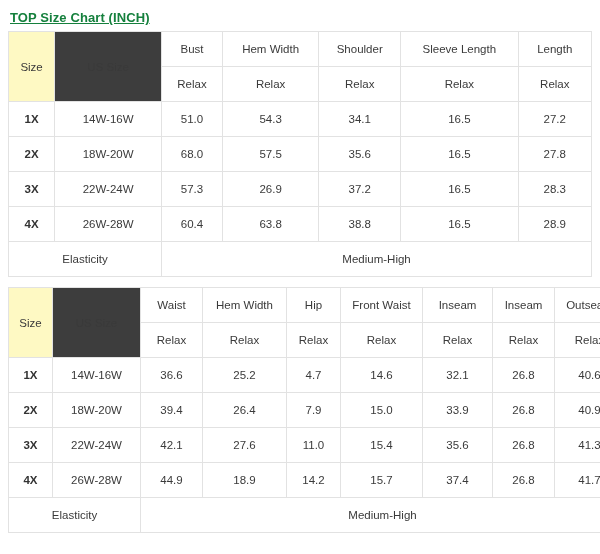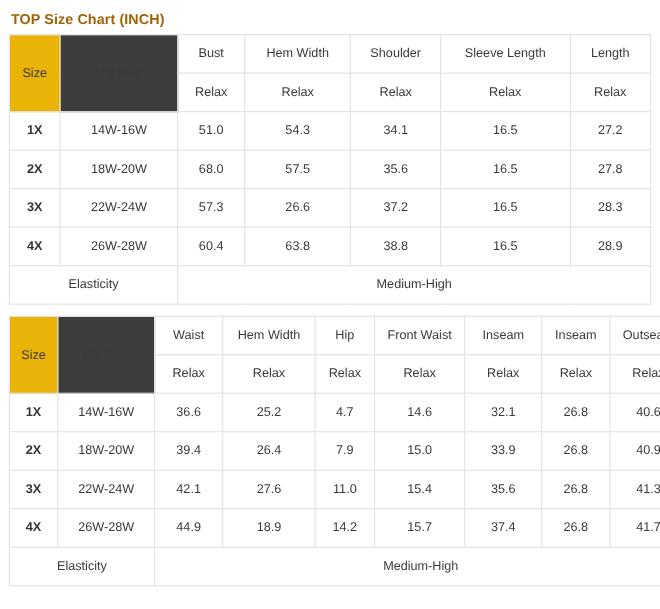--- a/index.html
+++ b/index.html
@@ -15,23 +15,24 @@
     -webkit-font-smoothing: antialiased;
   }
   .page {
     width: 600px;
     box-sizing: border-box;
     padding: 6px 8px 0 8px;
   }
   .chart-title {
     font-size: 13px;
     font-weight: bold;
-    color: #a16207;
+    color: #15803d;
     margin: 4px 0 6px 2px;
     letter-spacing: 0.1px;
+    text-decoration: underline;
   }
   table.size-table {
     border-collapse: collapse;
     width: 584px;
     table-layout: fixed;
     background: #ffffff;
   }
   table.size-table td,
   table.size-table th {
     border: 1px solid #e2e2e2;
@@ -43,21 +44,21 @@
     padding: 6px 2px;
     height: 22px;
   }
   .hdr-measure {
     font-weight: bold;
     color: #222222;
     font-size: 11.5px;
     margin-left: 24px;
   }
   .cell-size {
-    background: #eab308;
+    background: #fef9c3;
     font-weight: bold;
     color: #222222;
     font-size: 11.5px;
   }
   .cell-ussize {
     background: #3d3d3d;
     color: #ffffff;
     font-weight: bold;
     font-size: 12px;
   }
@@ -137,21 +138,21 @@
         <td>68.0</td>
         <td>57.5</td>
         <td>35.6</td>
         <td>16.5</td>
         <td>27.8</td>
       </tr>
       <tr class="row-data">
         <td class="size-label">3X</td>
         <td>22W-24W</td>
         <td>57.3</td>
-        <td>26.6</td>
+        <td>26.9</td>
         <td>37.2</td>
         <td>16.5</td>
         <td>28.3</td>
       </tr>
       <tr class="row-data">
         <td class="size-label">4X</td>
         <td>26W-28W</td>
         <td>60.4</td>
         <td>63.8</td>
         <td>38.8</td>

